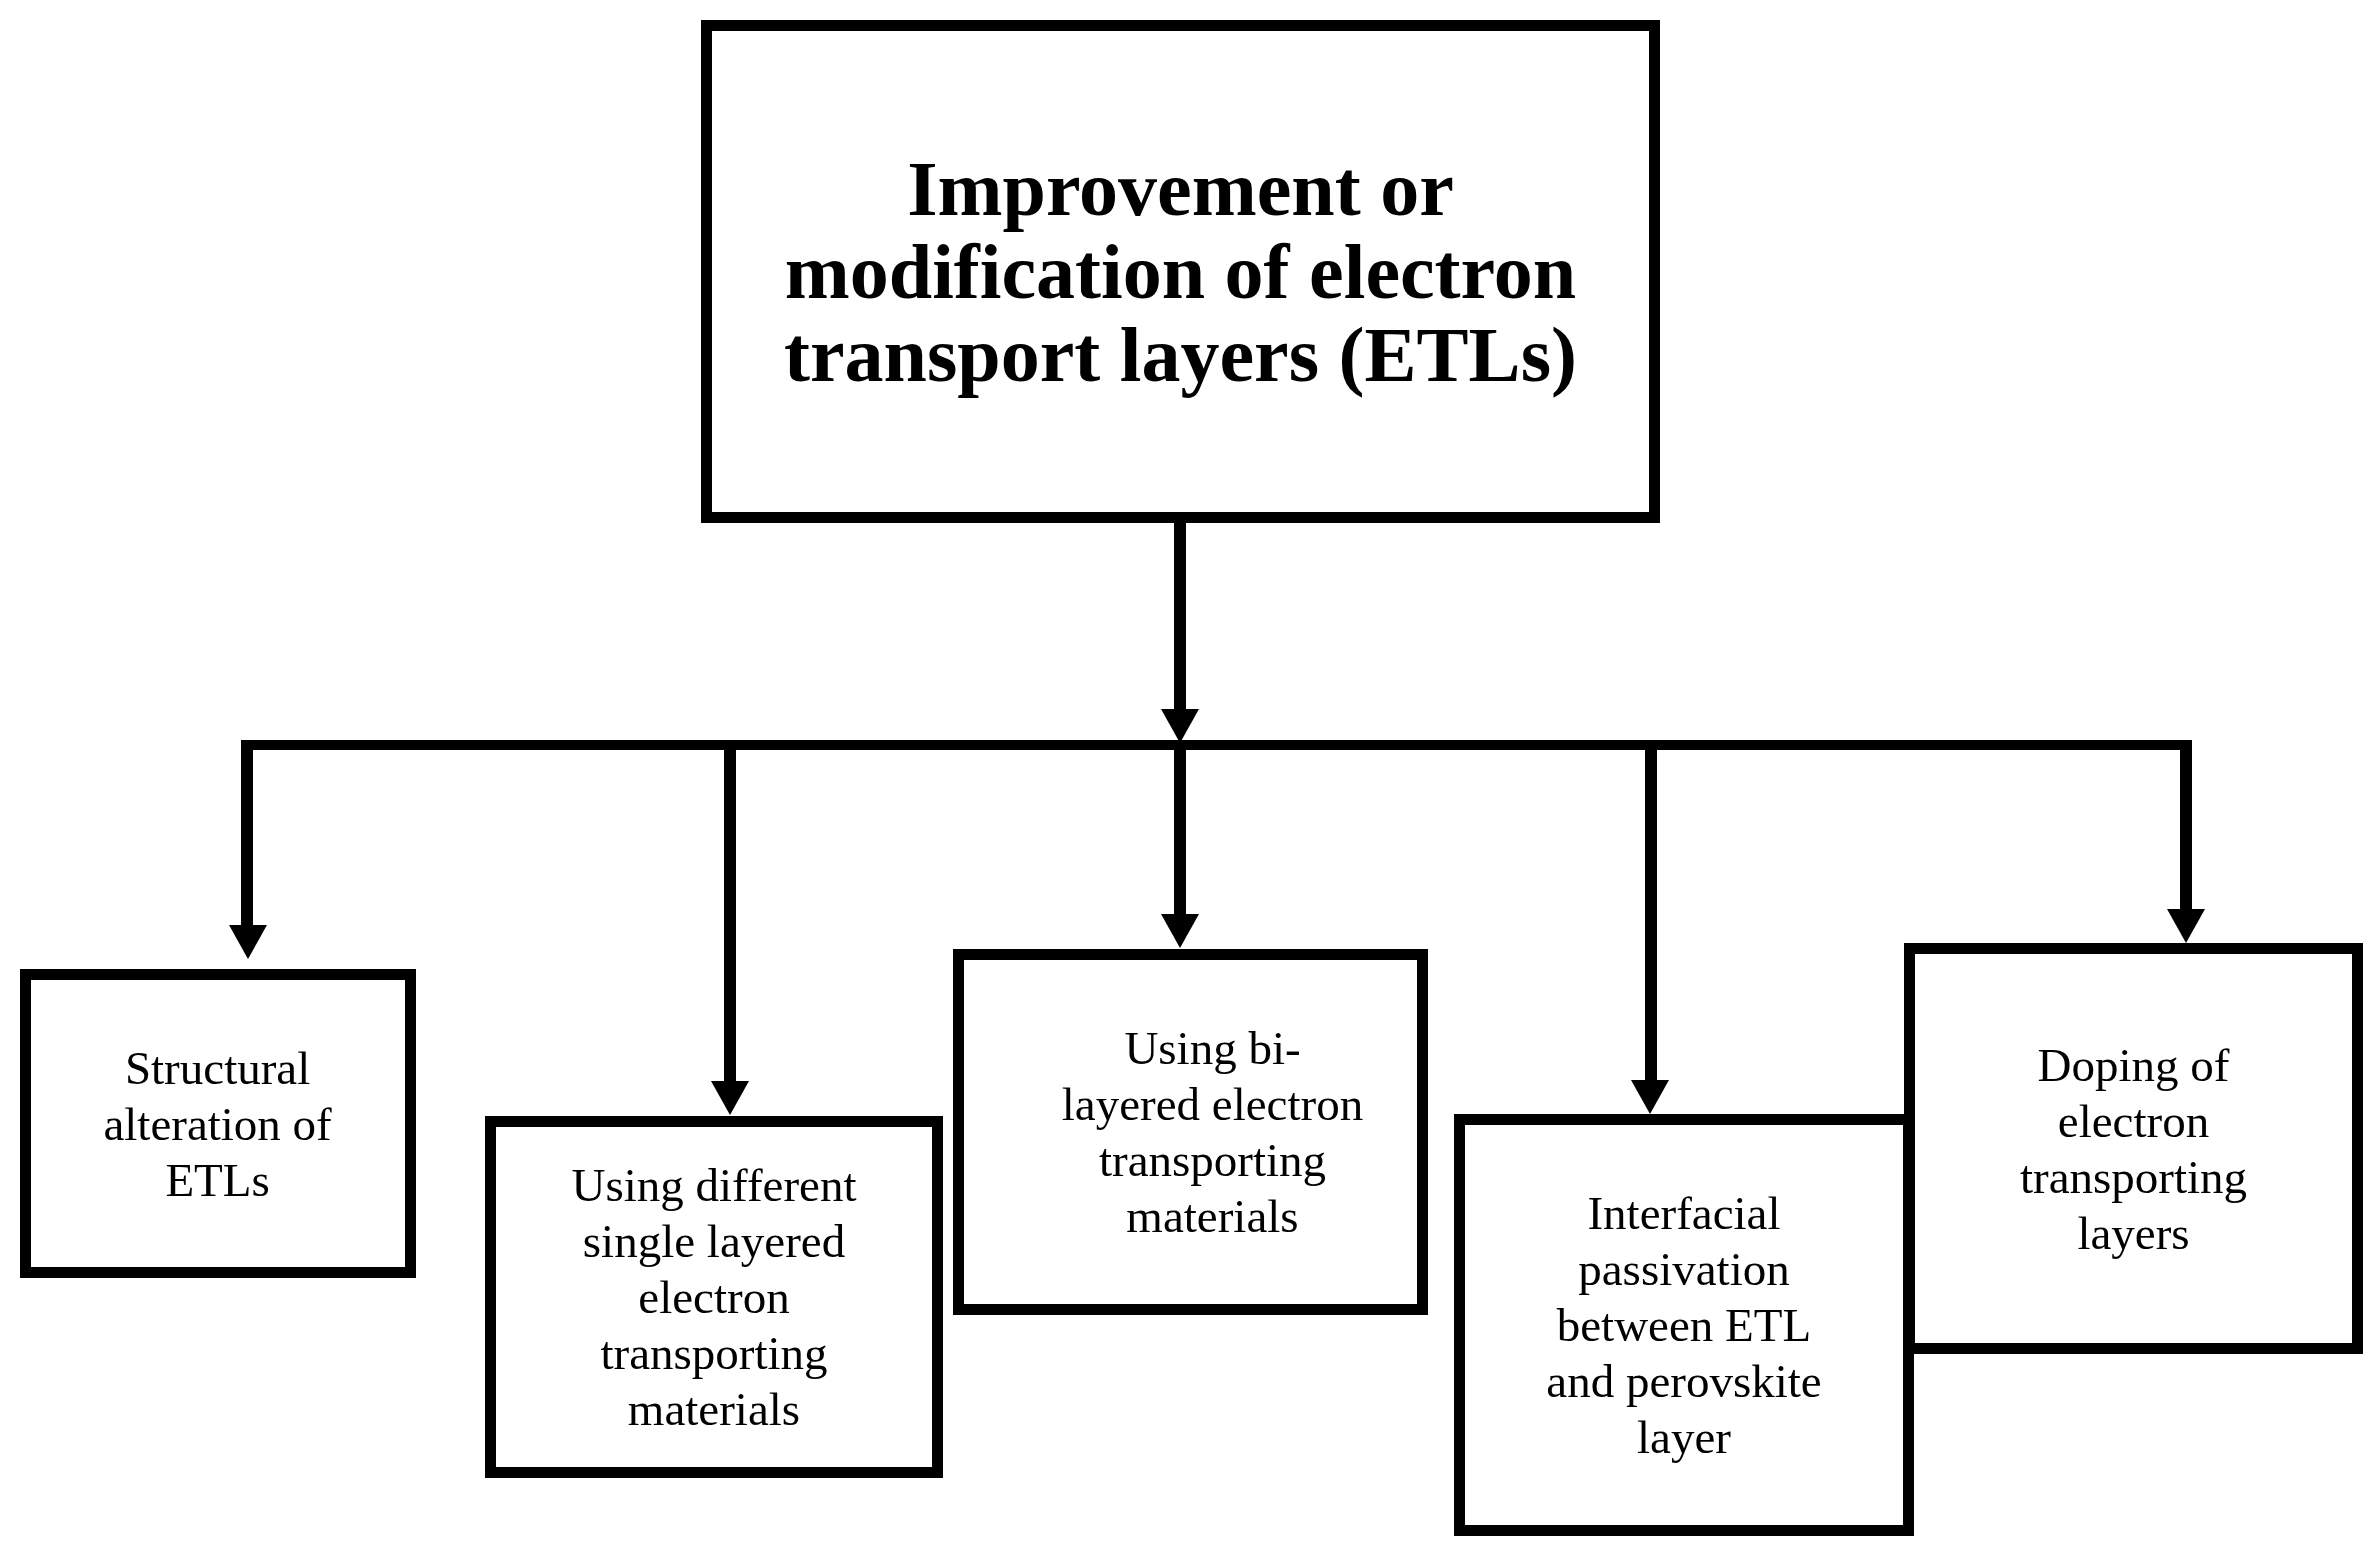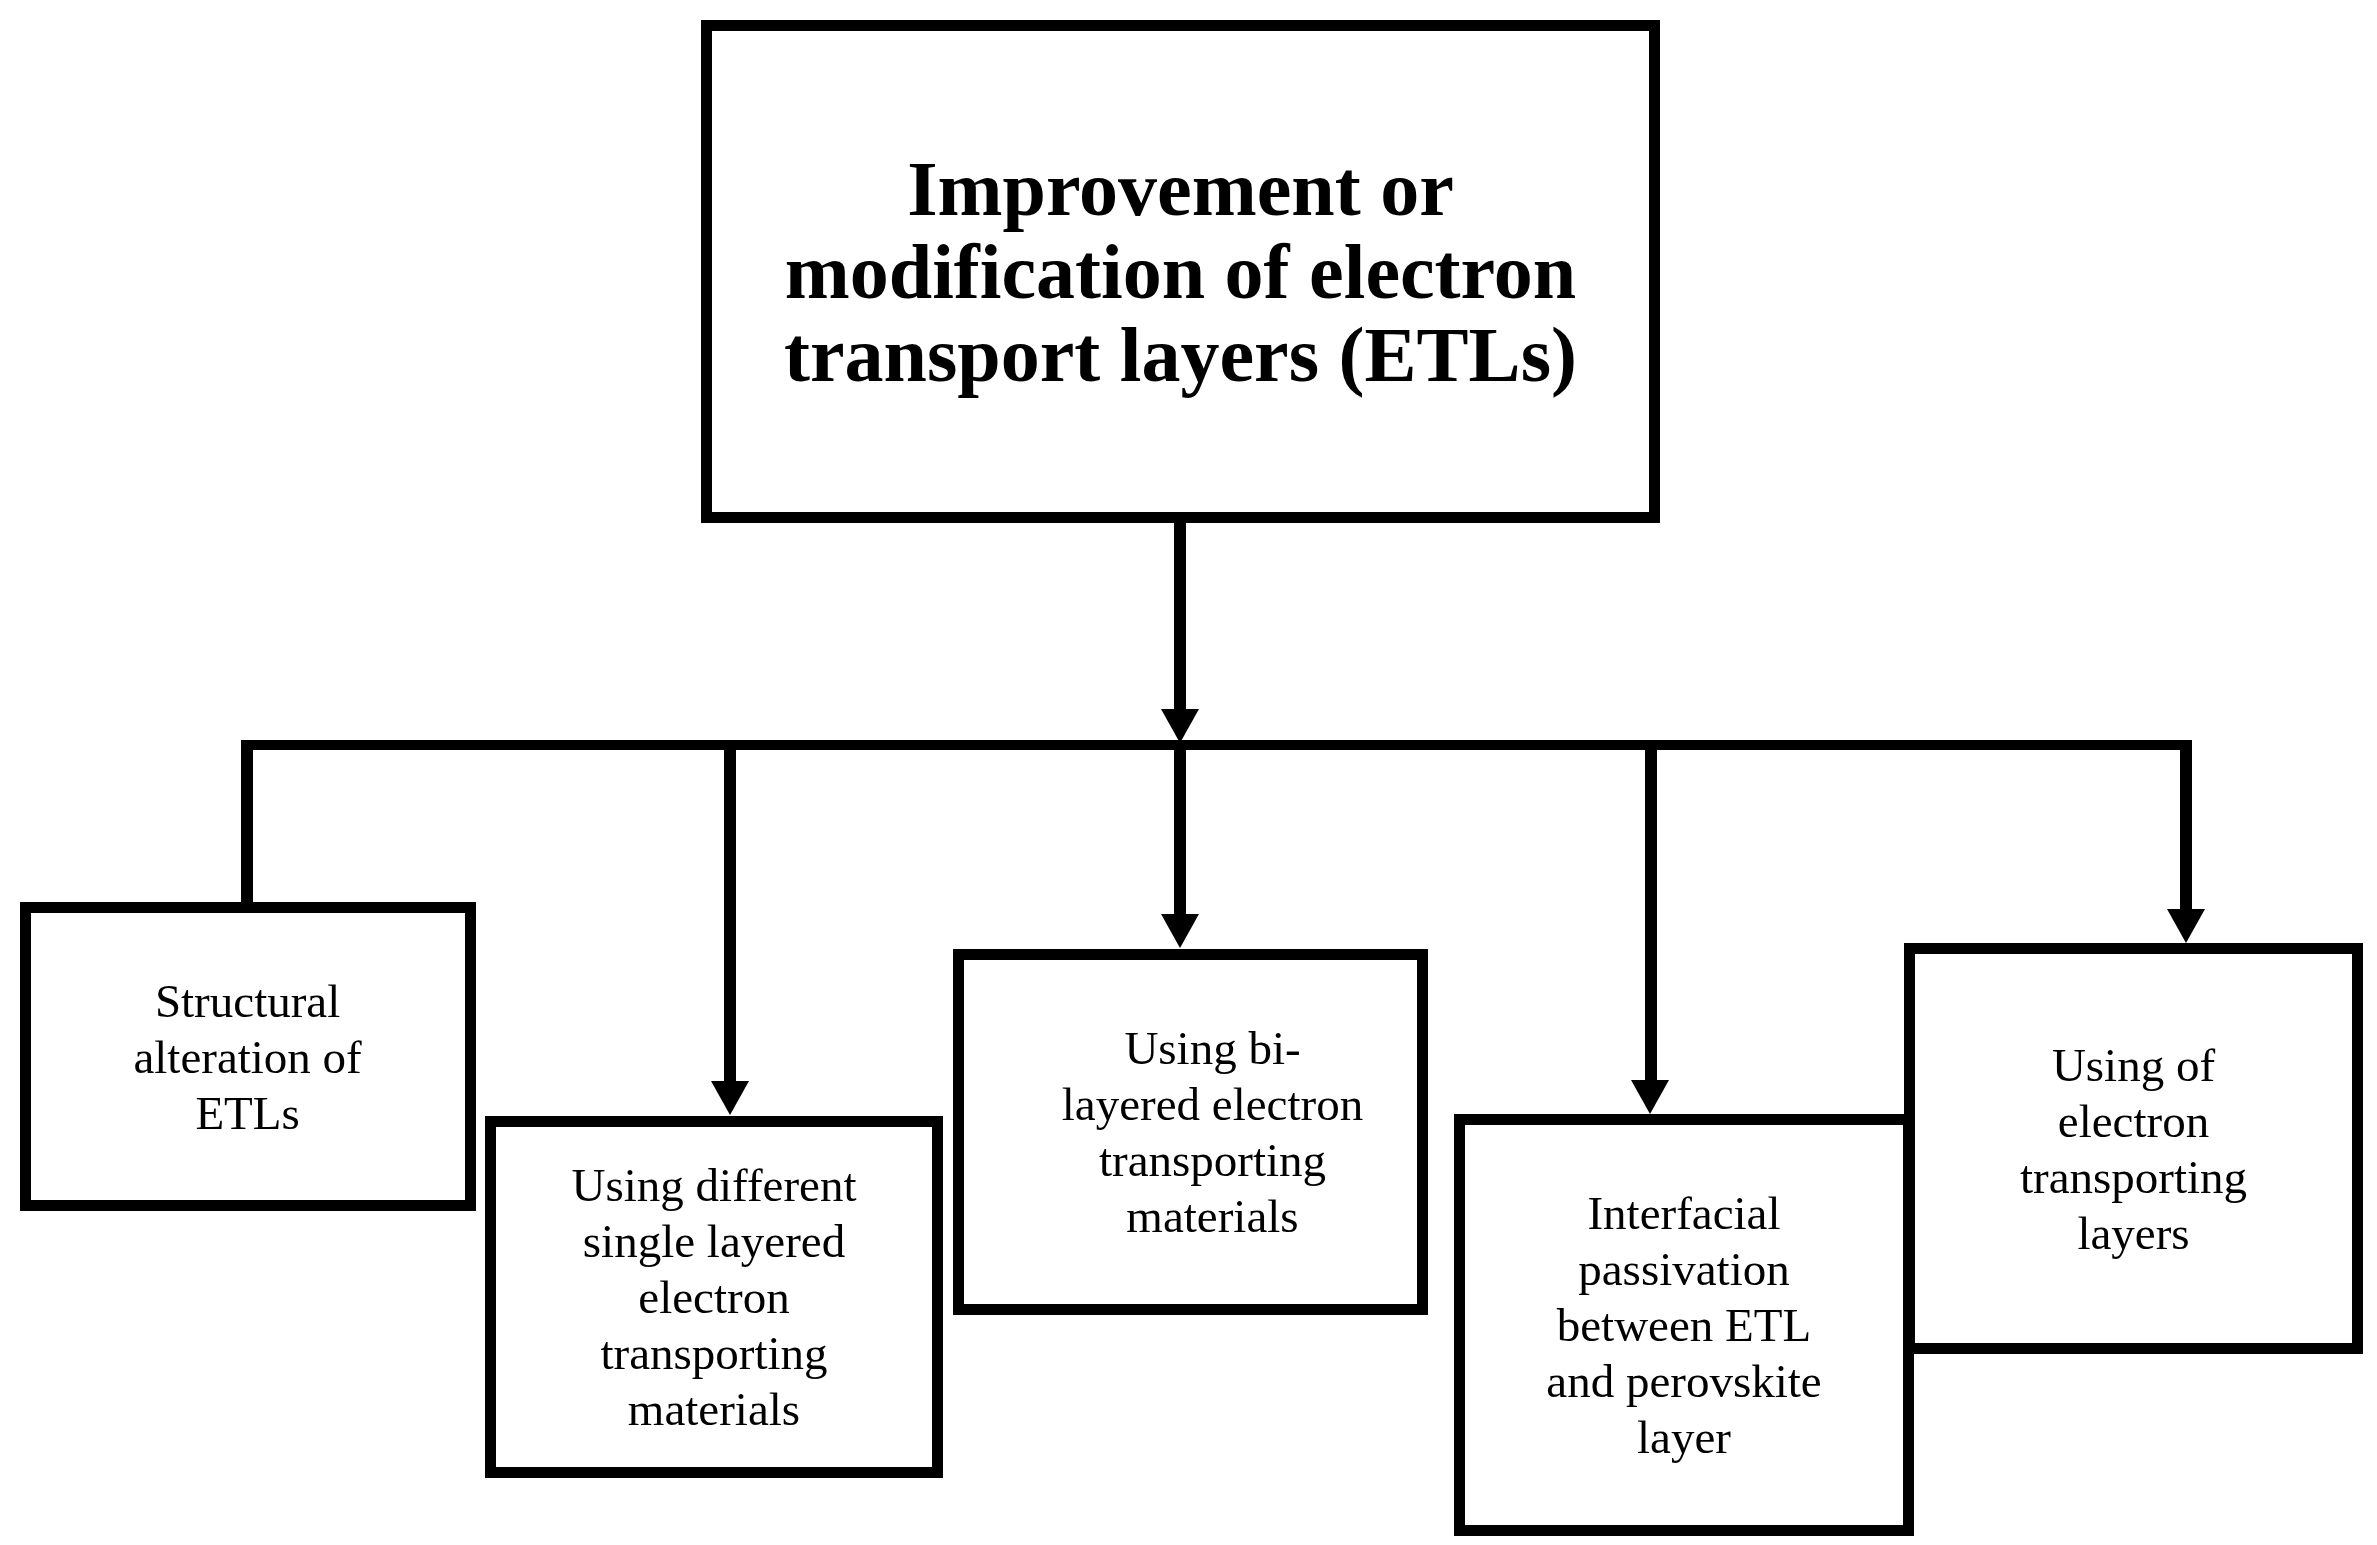--- a/index.html
+++ b/index.html
@@ -41,21 +41,21 @@
   .arrowhead {
     position: absolute;
     width: 0; height: 0;
     border-left: 19px solid transparent;
     border-right: 19px solid transparent;
     border-top: 34px solid #000000;
   }
   
   .n-root { left: 701px; top: 19.6px;  width: 959px; height: 503px; }
   
-  .n-c0 { left: 19.6px;   top: 902px; width: 456px; height: 309px; }
+  .n-c0 { left: 19.6px;   top: 969px; width: 396px; height: 309px; }
   .n-c1 { left: 485px;  top: 1116px; width: 458px; height: 362px; }
   .n-c2 { left: 953px; top: 949px; width: 475px; height: 366px; padding-left: 44px; }
   .n-c3 { left: 1436px; top: 1114px; width: 460px; height: 422px; margin-left: 18px; }
   .n-c4 { left: 1904px; top: 943px; width: 459px; height: 411px; }
   
   .stem-main { left: 1174px; top: 517px; height: 194px; }
   .ah-main   { left: 1161px; top: 709px; }
   .bus       { left: 243px;  top: 740px; width: 1949px; }
   .drop-0 { left: 241px;  top: 740px; height: 186px; }
   .ah-0   { left: 229px;  top: 925px; }
@@ -122,20 +122,20 @@
 
   <div class="node n-c3">
     <span class="node-label child-label">Interfacial
 passivation
 between ETL
 and perovskite
 layer</span>
   </div>
 
   <div class="node n-c4">
-    <span class="node-label child-label">Using of
+    <span class="node-label child-label">Doping of
 electron
 transporting
 layers</span>
   </div>
 
 </div>
 
 
 </body></html>

